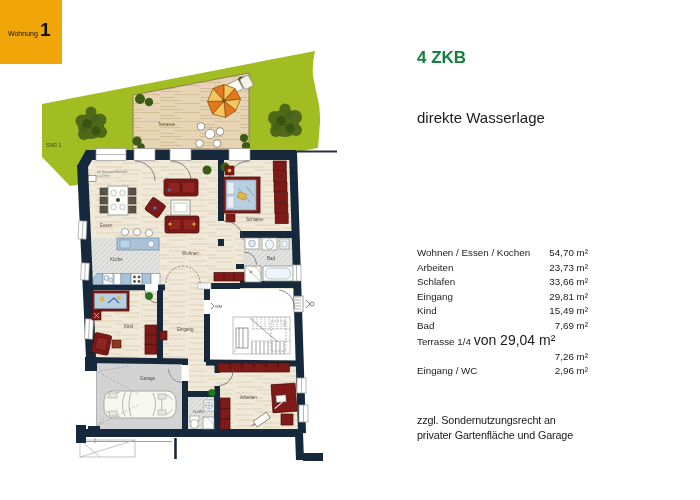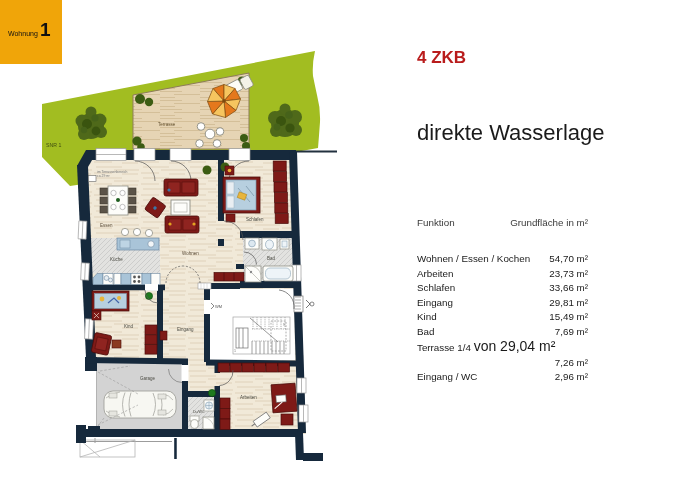--- a/index.html
+++ b/index.html
@@ -532,31 +532,27 @@
 
 </svg>
 
 <div class="abs" style="left:0;top:0;width:62px;height:64px;background:#f0a509;"></div>
 
 <div class="abs" style="left:0;top:0;width:62px;height:64px;color:#111;">
   <span class="abs" style="left:8px;top:30px;font-size:7px;">Wohnung</span>
   <span class="abs" style="left:40px;top:19px;font-size:19px;font-weight:bold;">1</span>
 </div>
 
-<div class="abs" style="left:417px;top:48px;font-size:17px;font-weight:bold;color:#b91c1c;">4 ZKB</div>
-
-
-<div class="abs" style="left:417px;top:120px;font-size:22px;color:#1a1a1a;">direkte Wasserlage</div>
-
-<div class="abs" style="left:417px;top:217px;width:171px;font-size:9.8px;color:#3a3a3a;">
-  <span style="float:left">Funktion</span>
-      <span style="float:right">Grundfläche in m²</span>
-</div>
-
-<div class="abs" style="left:417px;top:246px;width:171px;font-size:9.8px;color:#1a1a1a;line-height:14.5px;margin-top:6px;">
+<div class="abs" style="left:417px;top:48px;font-size:17px;font-weight:bold;color:#15803d;">4 ZKB</div>
+
+
+<div class="abs" style="left:417px;top:109px;font-size:15px;color:#1a1a1a;">direkte Wasserlage</div>
+
+
+<div class="abs" style="left:417px;top:246px;width:171px;font-size:9.8px;color:#1a1a1a;line-height:14.5px;">
   <div>
         <span style="float:left">Wohnen / Essen / Kochen</span>
         <span style="float:right">54,70 m²</span>
       </div>
   <div style="clear:both">
         <span style="float:left">Arbeiten</span>
         <span style="float:right">23,73 m²</span>
       </div>
   <div style="clear:both">
         <span style="float:left">Schlafen</span>
@@ -577,14 +573,15 @@
   <div style="clear:both">
         <span style="float:left">Terrasse 1/4 <span style="font-size:14px">von 29,04 m²</span></span>
         <span style="float:right">7,26 m²</span>
       </div>
   <div style="clear:both">
         <span style="float:left">Eingang / WC</span>
         <span style="float:right">2,96 m²</span>
       </div>
 </div>
 
+<div class="abs" style="left:417px;top:413px;font-size:10.8px;color:#1a1a1a;line-height:15px;letter-spacing:-0.15px;">zzgl. Sondernutzungsrecht an<br>privater Gartenfläche und Garage</div>
 
 </div>
 
 </body></html>

